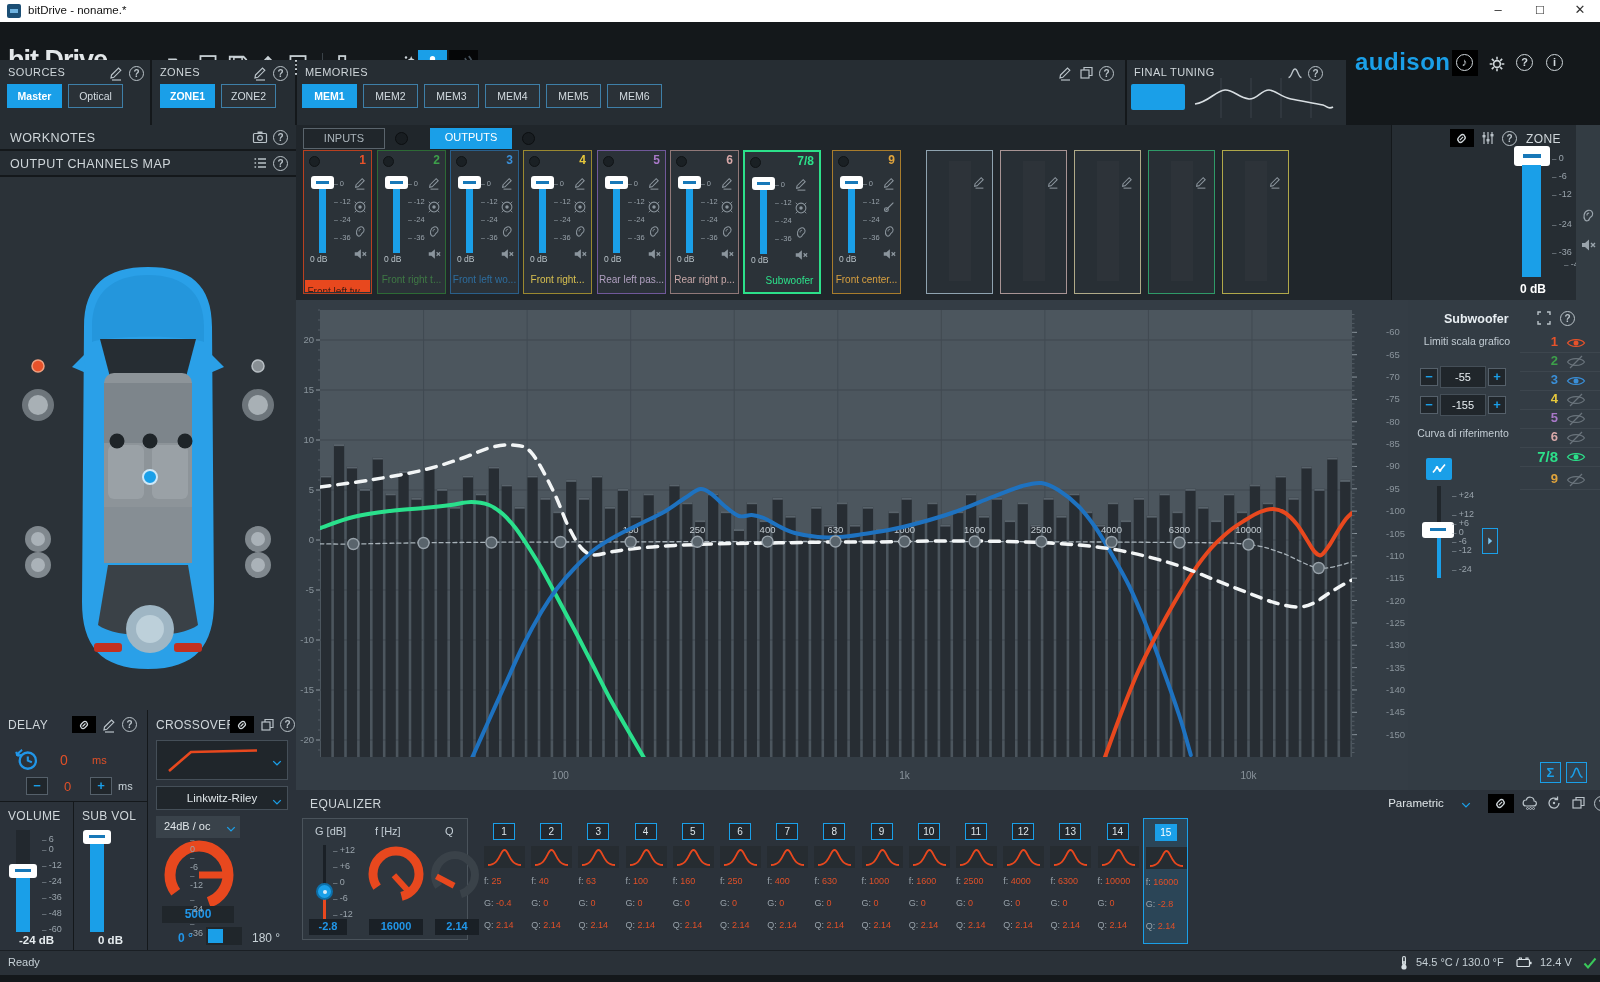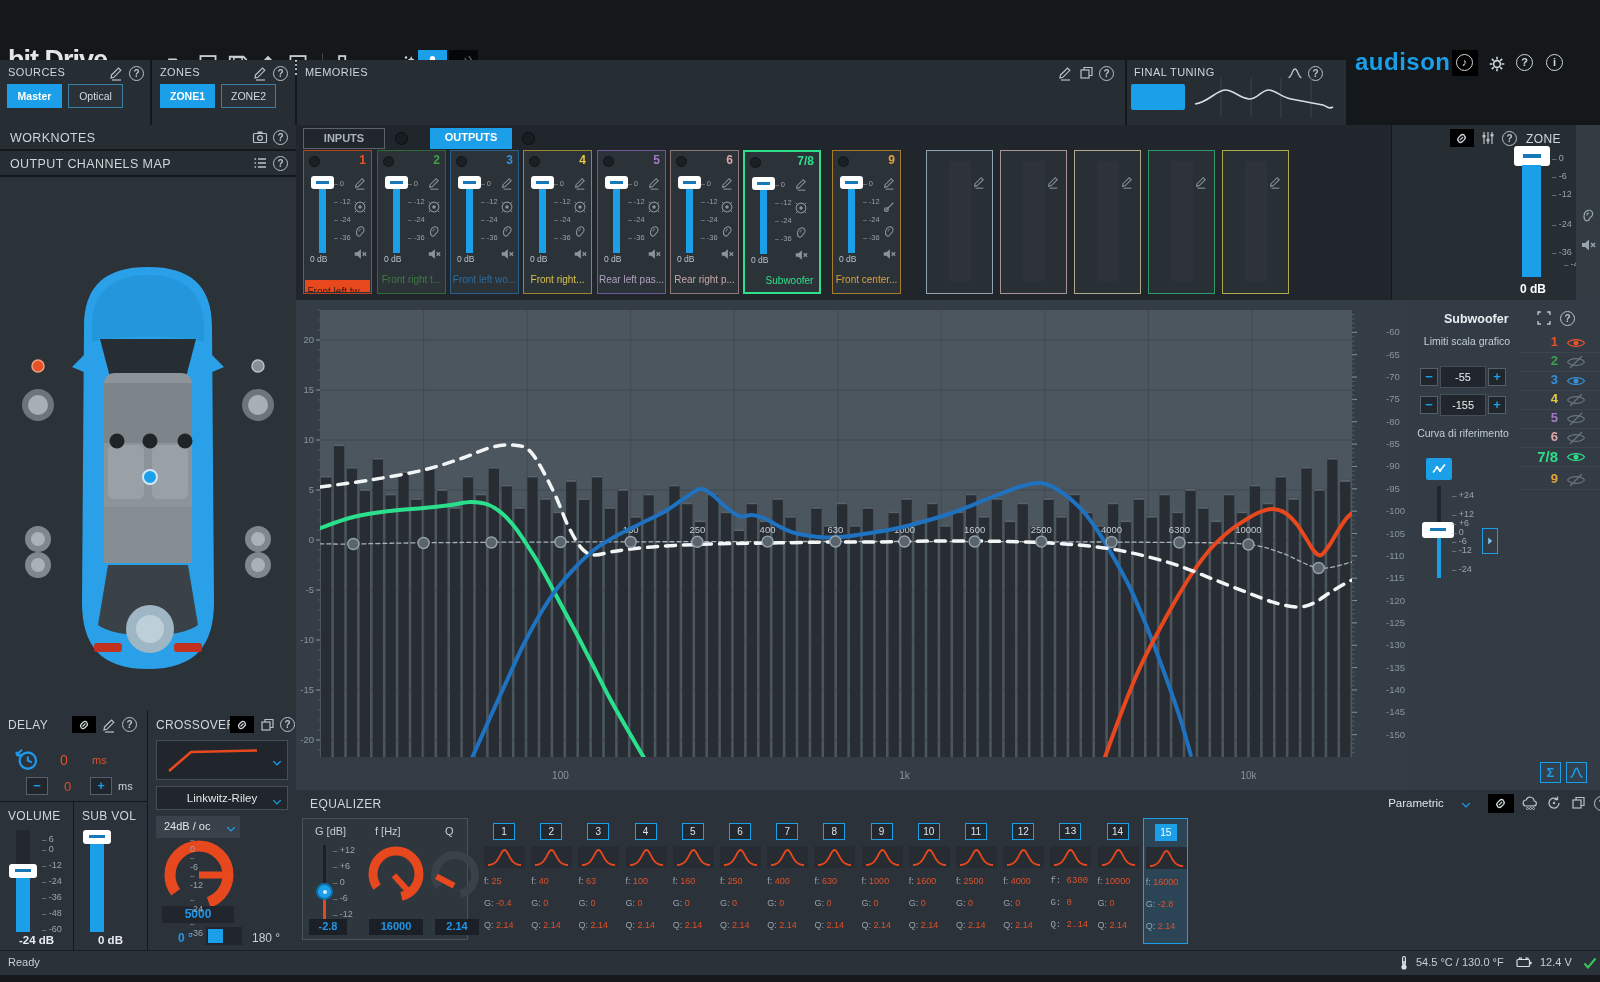--- a/index.html
+++ b/index.html
@@ -37,21 +37,21 @@
   .hico { width:16px; height:16px; color:#b9c2c8; }
   .hico svg { width:16px; height:16px; }
   .qico { width:15px; height:15px; border:1.3px solid #b9c2c8; border-radius:50%; color:#b9c2c8;
           font-size:10px; line-height:13px; text-align:center; font-weight:bold; }
   .topbtn { display:inline-block; height:24px; padding:0 8px; min-width:55px; line-height:22px; text-align:center;
             background:#2a3137; border:1px solid #3e7fa8; color:#d3dbe0; font-size:10.5px; margin-right:6px; }
   .topbtn.active { background:#1a9fe8; border-color:#1a9fe8; color:#fff; font-weight:bold; }
 
   
   #chanarea { left:296px; top:125px; width:1095px; height:175px; background:#20262b; }
-  .iotab { top:3px; height:21px; line-height:19px; text-align:center; font-size:11px; font-weight:bold; }
+  .iotab { top:3px; height:21px; line-height:19px; text-align:center; font-size:11px; font-weight:normal; }
   .led { top:7px; width:13px; height:13px; border-radius:50%; background:#181d21; border:1px solid #0c0f11; }
   .chan { position:absolute; top:25px; width:69px; height:144px; background:#2b3238; border:1px solid #555; }
   .chan.sel { border-width:2px; }
   .ch-led { position:absolute; left:5px; top:5px; width:11px; height:11px; border-radius:50%; background:#1a2024; border:1px solid #10僚; border:1px solid #101416; }
   .ch-num { position:absolute; right:5px; top:2px; font-size:12px; font-weight:bold; }
   .ch-handle { position:absolute; left:7px; top:25px; width:23px; height:13px; background:#fff; border-radius:3px; }
   .ch-handle::after { content:""; position:absolute; left:5px; top:5px; width:13px; height:3px; background:#1778b8; }
   .ch-track { position:absolute; left:15px; top:38px; width:7px; height:64px; background:#1a9fe8; }
   .ch-ticks div { position:absolute; color:#98a2aa; font-size:7.5px; }
   .ch-ticks div::before { content:"– "; font-size:7px; }
@@ -272,20 +272,27 @@
         <circle cx="11.5" cy="13.5" r="1" fill="none" stroke="currentColor" stroke-width="0.9"></circle>
       </symbol>
     <symbol id="i-bell" viewBox="0 0 16 16">
         <path d="M1.5 13 C5.5 13 5.5 3.5 8 3.5 C10.5 3.5 10.5 13 14.5 13" fill="none" stroke="currentColor" stroke-width="1.6"></path>
       </symbol>
   </defs>
 </svg>
 
 <div id="app">
 
+  <div id="titlebar" class="abs">
+    <div class="appico abs"></div>
+    <span class="ttl abs">bitDrive - noname.*</span>
+    <div class="wbtn abs" style="left:1478px">–</div>
+    <div class="wbtn abs" style="left:1520px;font-size:11px">☐</div>
+    <div class="wbtn abs" style="left:1560px">✕</div>
+  </div>
 
   <div id="toolbar" class="abs">
     <div id="logo" class="abs">bit Drive</div>
     <div class="tbico abs" style="left:165px"><svg>
           <use href="#i-folder"></use>
         </svg></div>
     <div class="tbico abs" style="left:195px"><svg>
           <use href="#i-filet"></use>
         </svg></div>
     <div class="tbico abs" style="left:225px"><svg>
@@ -348,20 +355,21 @@
     <span class="phead abs" style="left:8px;top:6px">MEMORIES</span>
     <div class="hicons abs" style="left:760px;top:5px">
       <span class="hico"><svg>
             <use href="#i-pencil"></use>
           </svg></span>
       <span class="hico"><svg>
             <use href="#i-copy"></use>
           </svg></span>
       <span class="qico">?</span>
     </div>
+    <div id="memories-buttons" class="abs" style="left: 5px; top: 24px;"><div class="topbtn active">MEM1</div><div class="topbtn">MEM2</div><div class="topbtn">MEM3</div><div class="topbtn">MEM4</div><div class="topbtn">MEM5</div><div class="topbtn">MEM6</div></div>
   </div>
   <div class="panel abs" style="left:1127px;top:60px;width:219px;height:65px">
     <span class="phead abs" style="left:7px;top:6px">FINAL TUNING</span>
     <div class="hicons abs" style="left:160px;top:5px">
       <span class="hico"><svg>
             <use href="#i-chartbell"></use>
           </svg></span>
       <span class="qico">?</span>
     </div>
     <div class="abs" style="left:4px;top:24px;width:54px;height:26px;background:#1a9fe8;border-radius:2px"></div>
@@ -1480,21 +1488,21 @@
   </div>
         <div class="eqband" style="left: 705.2px;">
     <div class="eb-num">12</div>
     <div class="eb-bell"><svg viewBox="0 0 41 22">
               <path d="M4 19 C16 19 16 4 20.5 4 C25 4 25 19 37 19" fill="none" stroke="#e8481e" stroke-width="1.8"></path>
             </svg></div>
     <div class="eb-row rf" style="top:58px">f: <b>4000</b></div>
     <div class="eb-row rg" style="top:80px">G: <b>0</b></div>
     <div class="eb-row rq" style="top:102px">Q: <b>2.14</b></div>
   </div>
-        <div class="eqband" style="left: 752.4px; font-family: Liberation Mono, monospace;">
+        <div class="eqband" style="left: 752.4px;">
     <div class="eb-num">13</div>
     <div class="eb-bell"><svg viewBox="0 0 41 22">
               <path d="M4 19 C16 19 16 4 20.5 4 C25 4 25 19 37 19" fill="none" stroke="#e8481e" stroke-width="1.8"></path>
             </svg></div>
     <div class="eb-row rf" style="top:58px">f: <b>6300</b></div>
     <div class="eb-row rg" style="top:80px">G: <b>0</b></div>
     <div class="eb-row rq" style="top:102px">Q: <b>2.14</b></div>
   </div>
         <div class="eqband" style="left: 799.6px;">
     <div class="eb-num">14</div>

